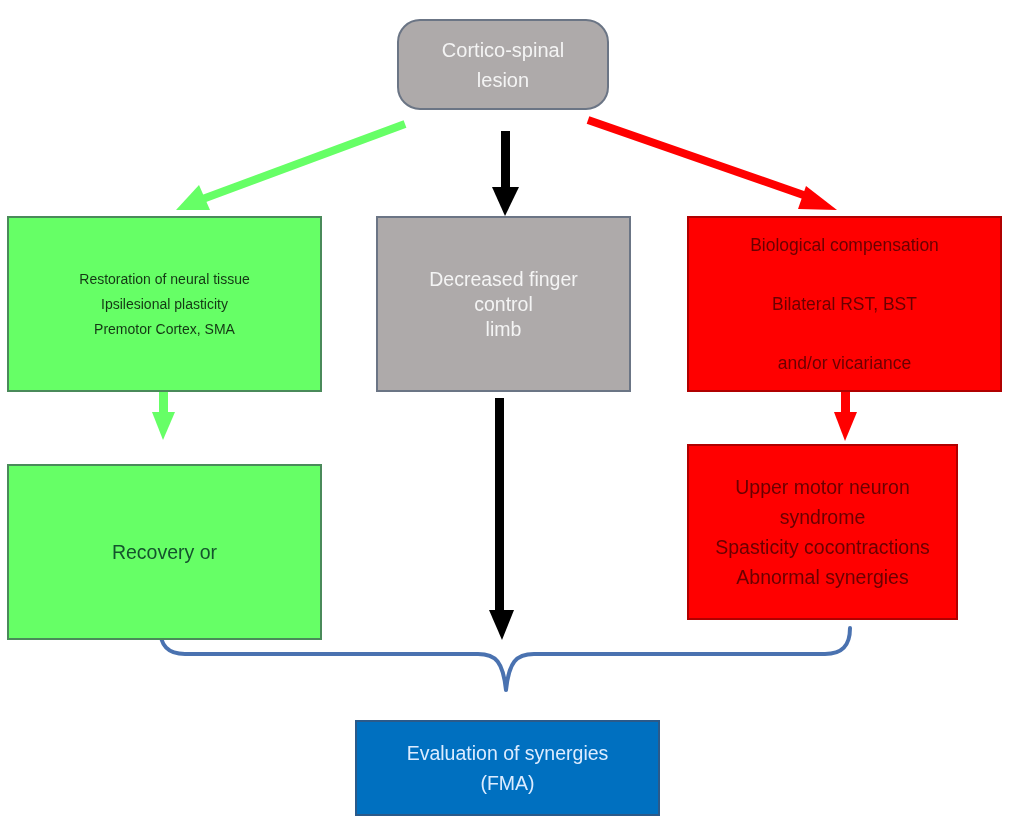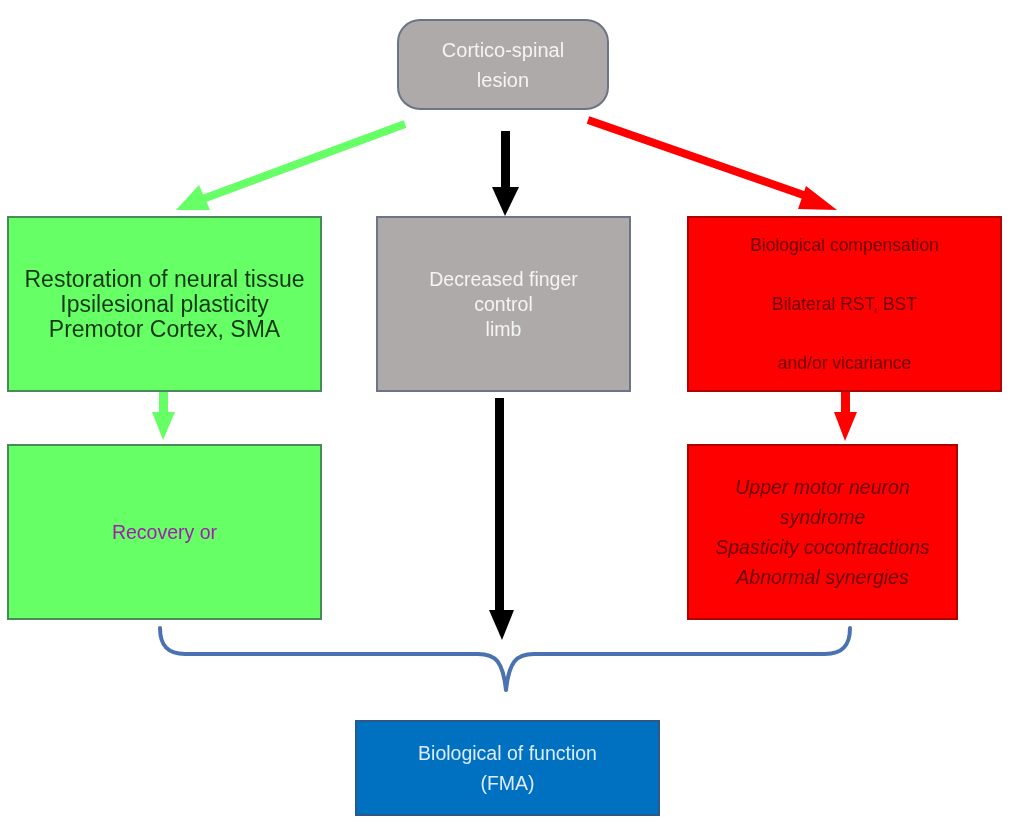--- a/index.html
+++ b/index.html
@@ -4,29 +4,29 @@
 <style>
   html, body { margin: 0; padding: 0; background: #ffffff; }
   body { width: 1024px; height: 827px; position: relative; overflow: hidden;
          font-family: "Liberation Sans", "DejaVu Sans", sans-serif; }
   .box { position: absolute; box-sizing: border-box; display: flex; flex-direction: column;
          align-items: center; justify-content: center; text-align: center; }
   .box .line { display: block; white-space: nowrap; }
   #top-box { left: 397px; top: 19px; width: 212px; height: 91px; background: #aeaaaa;
              border: 2px solid #6b7585; color: #f4f4f4; font-size: 20px; line-height: 30px; }
   #green-box-1 { left: 7px; top: 216px; width: 315px; height: 176px; background: #66ff66;
-                 border: 2px solid #4a8a5a; color: #143814; font-size: 23px; line-height: 25px; }
+                 border: 2px solid #4a8a5a; color: #143814; font-size: 14px; line-height: 25px; }
   #grey-box { left: 376px; top: 216px; width: 255px; height: 176px; background: #aeaaaa;
               border: 2px solid #6b7585; color: #f4f4f4; font-size: 19.5px; line-height: 25px; }
   #red-box-1 { left: 687px; top: 216px; width: 315px; height: 176px; background: #ff0000;
                border: 2px solid #b00000; color: #6a0000; font-size: 17.5px; line-height: 26px; }
   #green-box-2 { left: 7px; top: 444px; width: 315px; height: 176px; background: #66ff66;
                  border: 2px solid #4a8a5a; color: #143814; font-size: 19.5px; line-height: 30px; }
   #red-box-2 { left: 687px; top: 444px; width: 271px; height: 176px; background: #ff0000;
-               border: 2px solid #b00000; color: #6a0000; font-size: 19.5px; line-height: 30px; font-style: italic; }
+               border: 2px solid #b00000; color: #6a0000; font-size: 19.5px; line-height: 30px; }
   #bottom-box { left: 355px; top: 720px; width: 305px; height: 96px; background: #0070c0;
                 border: 2px solid #2b5a8a; color: #dcecff; font-size: 19.5px; line-height: 30px; }
   svg#connectors { position: absolute; left: 0; top: 0; width: 1024px; height: 827px; }
 </style>
 </head>
 <body>
 
 <svg id="connectors" xmlns="http://www.w3.org/2000/svg">
   <defs>
     <marker id="ah-green" markerWidth="4" markerHeight="4" refX="2" refY="2" orient="auto" markerUnits="strokeWidth">
@@ -89,27 +89,27 @@
   <span class="line">control</span>
   <span class="line">limb</span>
 </div>
 
 <div class="box" id="red-box-1" style="background: rgb(255, 0, 0); color: rgb(106, 0, 0); gap: 33px;">
   <span class="line">Biological compensation</span>
   <span class="line">Bilateral RST, BST</span>
   <span class="line">and/or vicariance</span>
 </div>
 
-<div class="box" id="green-box-2" style="background: rgb(102, 255, 102); color: #a21caf;">
+<div class="box" id="green-box-2" style="background: rgb(102, 255, 102); color: #14532d; margin-top: 20px;">
   <span class="line">Recovery or</span>
 </div>
 
 <div class="box" id="red-box-2" style="background: rgb(255, 0, 0); color: rgb(106, 0, 0);">
   <span class="line">Upper motor neuron</span>
   <span class="line">syndrome</span>
   <span class="line">Spasticity cocontractions</span>
   <span class="line">Abnormal synergies</span>
 </div>
 
 <div class="box" id="bottom-box" style="background: rgb(0, 112, 192); color: rgb(220, 236, 255);">
-  <span class="line">Biological of function</span>
+  <span class="line">Evaluation of synergies</span>
   <span class="line">(FMA)</span>
 </div>
 
 </body></html>

